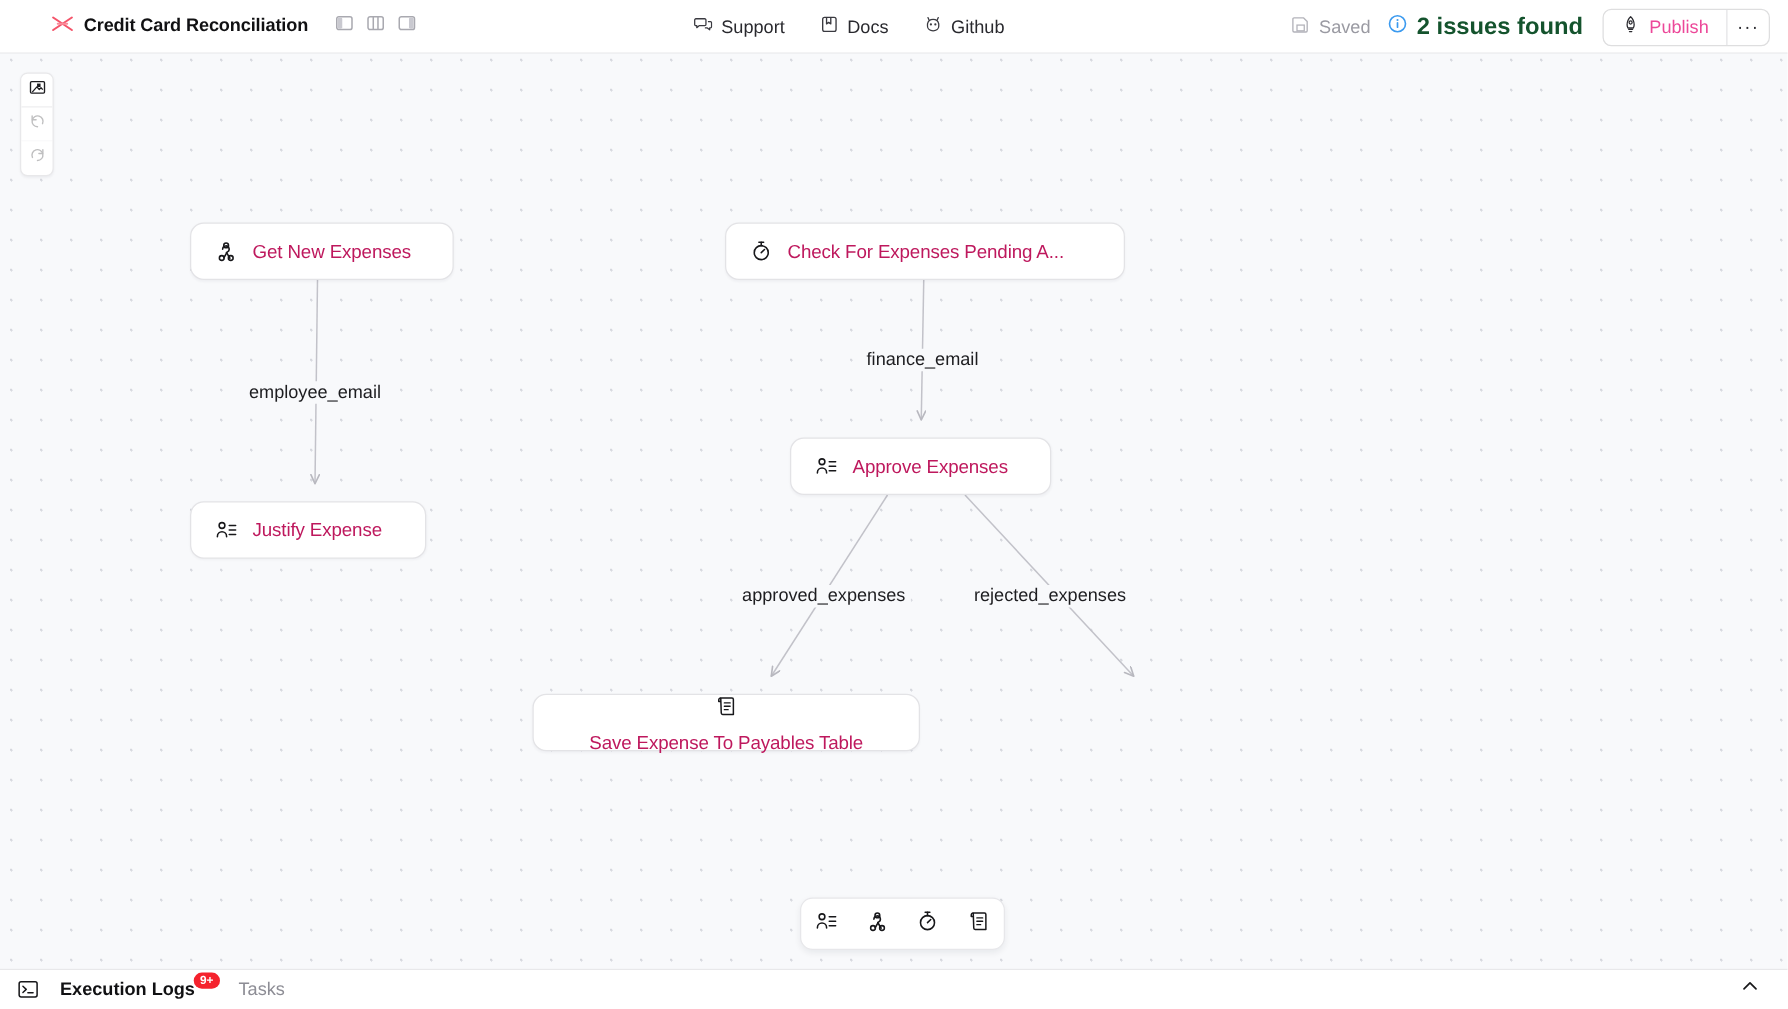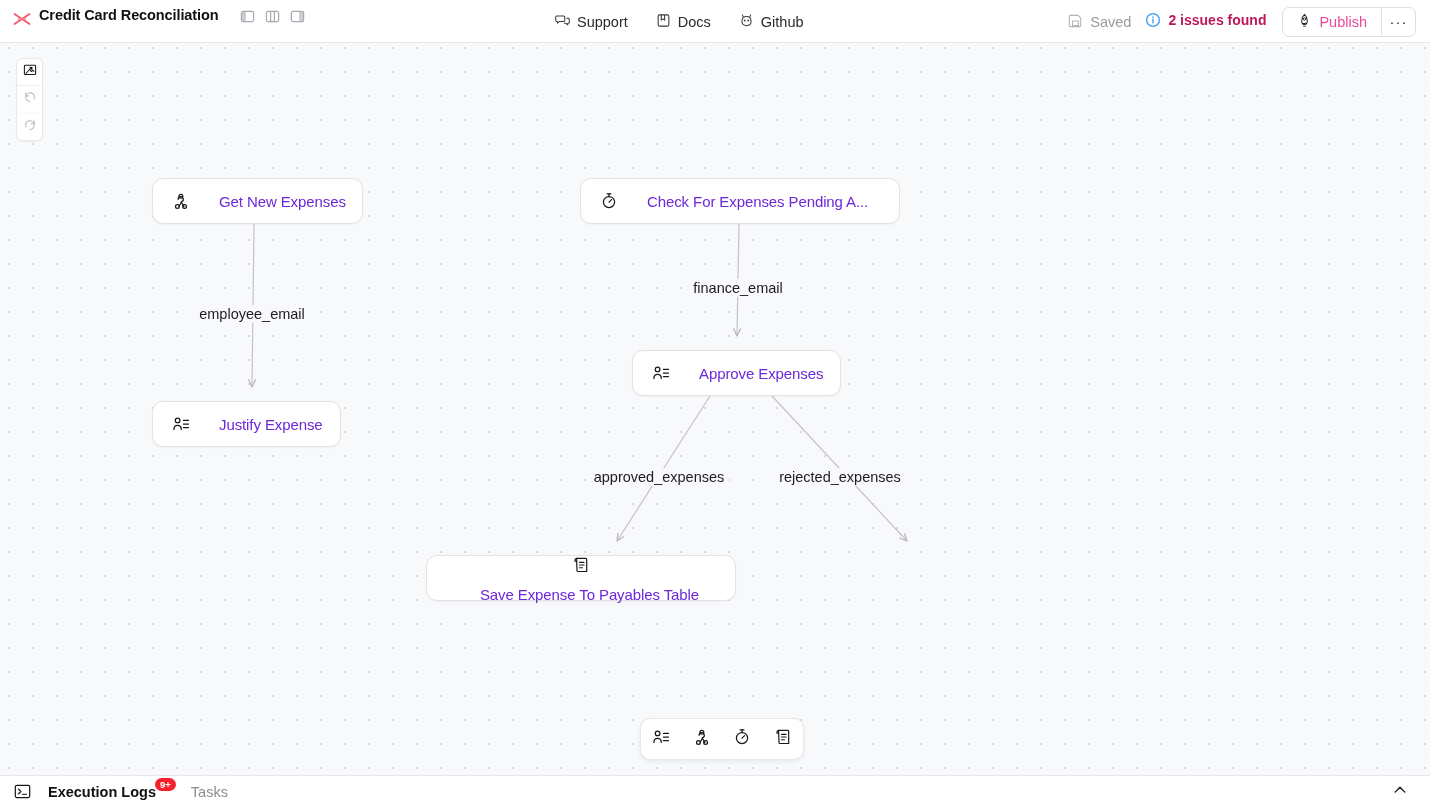--- a/index.html
+++ b/index.html
@@ -11,21 +11,21 @@
   }
 
   
   .header {
     position: absolute; top: 0; left: 0;
     width: 1430px; height: 43px;
     background: #ffffff;
     border-bottom: 1px solid #e8e8ea;
     display: flex; align-items: center;
   }
-  .hdr-left { display: flex; align-items: flex-start; padding-left: 8px; gap: 0; }
+  .hdr-left { display: flex; align-items: center; padding-left: 8px; gap: 0; margin-left: 28px; }
   .logo-btn {
     width: 28px; height: 28px;
     display: flex; align-items: center; justify-content: center;
     border-radius: 5px;
   }
   .app-title {
     font-size: 14.5px; font-weight: bold; color: #111113;
     margin-left: 3px; letter-spacing: -0.1px; white-space: nowrap;
   }
   .panel-toggles { display: flex; align-items: center; gap: 3px; margin-left: 18px; }
@@ -47,22 +47,22 @@
 
   .hdr-right {
     position: absolute; right: 14px; top: 0; height: 43px;
     display: flex; align-items: center; gap: 0;
   }
   .saved-chip {
     display: flex; align-items: center; gap: 7px;
     font-size: 14.5px; color: #9a9aa2; margin-right: 14px; white-space: nowrap;
   }
   .issues-chip {
-    display: flex; align-items: flex-start; gap: 7px;
-    font-size: 14px; font-weight: bold; color: #be185d;
+    display: flex; align-items: flex-end; gap: 7px;
+    font-size: 19px; font-weight: bold; color: #14532d;
     margin-right: 16px; white-space: nowrap;
   }
   .publish-group {
     display: flex; align-items: stretch;
     border: 1px solid #dededf; border-radius: 7px;
     background: #fff; height: 30px; overflow: hidden;
   }
   .publish-btn {
     display: flex; align-items: center; gap: 7px;
     padding: 0 14px; font-size: 14.5px; color: #ec4899; white-space: nowrap;
@@ -108,23 +108,22 @@
     position: absolute;
     background: #ffffff;
     border: 1px solid #e3e3e6;
     border-radius: 11px;
     height: 46px;
     display: flex; align-items: center;
     padding: 0 19px; gap: 12px;
     box-shadow: 0 1px 2px rgba(16,24,40,.04);
   }
   .node-label {
-    font-size: 15px; color: #6d28d9; white-space: nowrap;
+    font-size: 15px; color: #be185d; white-space: nowrap;
     letter-spacing: -0.1px;
-    margin-left: 17px;
   }
   .node-icon { display: flex; align-items: center; justify-content: center; flex: none; }
 
   
   .edge-label {
     position: absolute;
     font-size: 14.5px; color: #1d1d20;
     white-space: nowrap;
     background: #f8f9fb;
     padding: 1px 4px;

